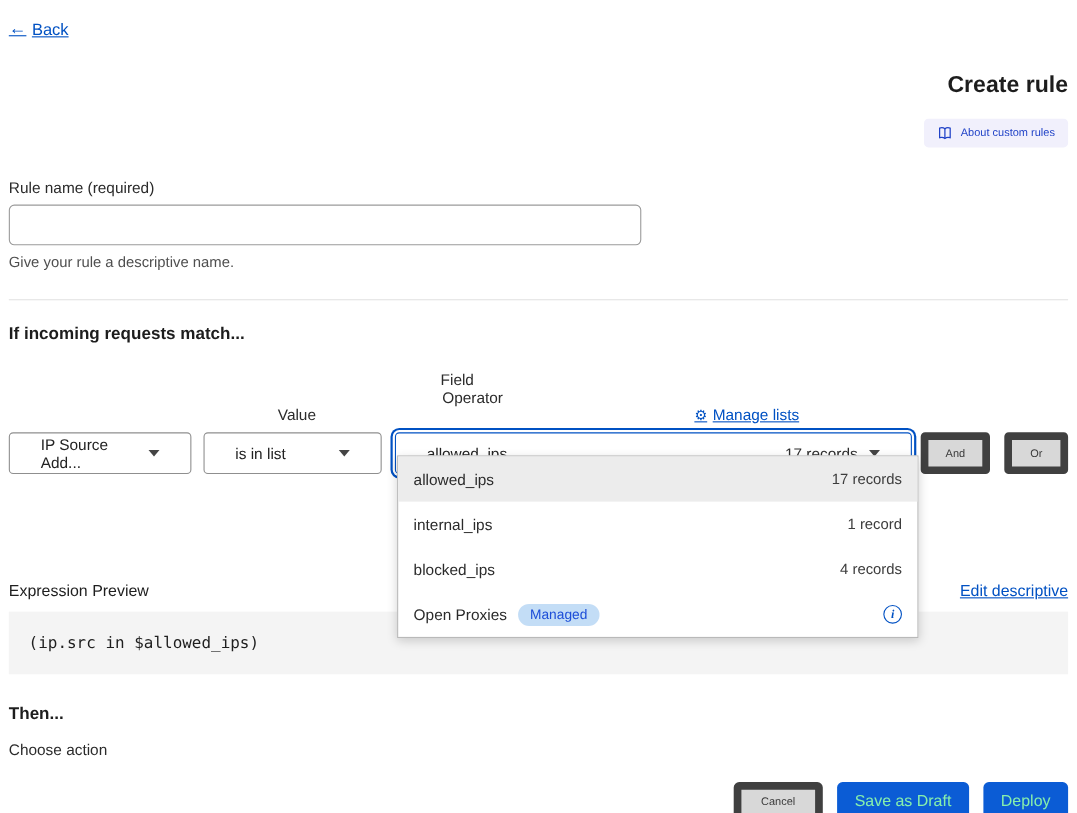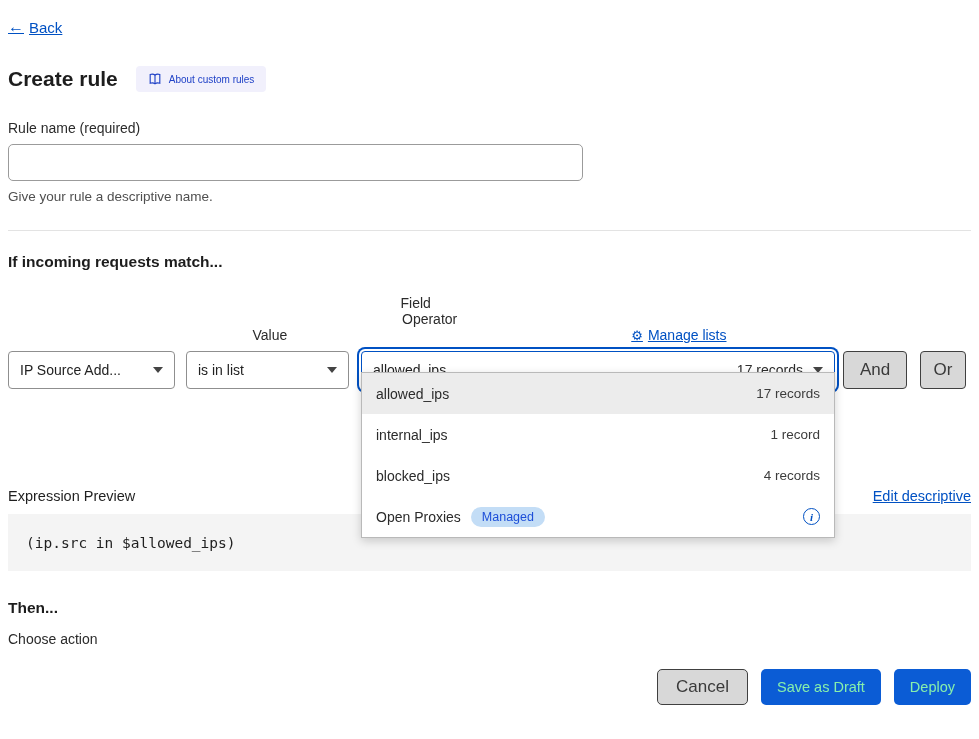--- a/index.html
+++ b/index.html
@@ -19,21 +19,21 @@
     color: #0051c3;
     text-decoration: underline;
     cursor: pointer;
   }
 
   
   .back-link { display: inline-flex; align-items: center; gap: 5px; font-size: 15px; }
   .back-arrow { text-decoration: none; font-size: 16px; }
 
   
-  .title-row { display: flex; align-items: center; gap: 18px; margin-top: 30px; }
+  .title-row { display: flex; align-items: flex-end; gap: 18px; margin-top: 30px; flex-direction: column; }
   .page-title { font-size: 21px; font-weight: 700; color: #1d1d1d; margin: 0; }
   .about-badge {
     display: inline-flex; align-items: center; gap: 7px;
     background: #f1f0fc; border-radius: 4px;
     padding: 6px 12px; font-size: 10px;
     color: #2042c7; text-decoration: none; cursor: pointer;
   }
 
   
   .form-label { display: block; margin-top: 28px; font-size: 14px; color: #2b2b2b; }
@@ -58,44 +58,44 @@
   .lbl-operator { width: 175px; }
   .lbl-value { width: 474px; display: flex; justify-content: space-between; align-items: flex-end; }
   .manage-lists { display: inline-flex; align-items: center; gap: 5px; font-size: 14px; }
   .gear-icon { font-size: 13px; text-decoration: none; }
 
   .selects-row { display: flex; align-items: center; margin-top: 8px; }
   .select {
     height: 38px; background: #ffffff;
     border: 1px solid #8f8f8f; border-radius: 4px;
     display: flex; align-items: center; justify-content: space-between;
-    padding: 0 11px; cursor: pointer; font-size: 14px; color: #222;
+    padding: 0 28px; cursor: pointer; font-size: 14px; color: #222;
   }
   .chev {
     width: 0; height: 0; flex: none;
     border-left: 5px solid transparent; border-right: 5px solid transparent;
     border-top: 6px solid #444444; margin-left: 10px;
   }
   .field-select { width: 167px; margin-right: 11px; }
   .operator-select { width: 163px; margin-right: 12px; }
   .value-select {
     width: 474px; margin-right: 8px;
     border: 1px solid #0051c3;
     box-shadow: 0 0 0 2px #ffffff, 0 0 0 4px #0051c3;
   }
   .value-right { display: flex; align-items: center; }
   .value-meta { color: #2e2e2e; margin-left: 12px; }
 
   .btn { font-family: "Liberation Sans", sans-serif; cursor: pointer; }
   .btn-gray {
-    background: #d8d8d8; border: 1px solid #404040;
-    color: #3a3a3a; border-radius: 4px; font-size: 17px;
+    background: #d8d8d8; border: 7px solid #404040;
+    color: #3a3a3a; border-radius: 4px; font-size: 10px;
   }
   .and-btn { height: 38px; width: 64px; margin-right: 13px; }
-  .or-btn { height: 38px; width: 46px; }
+  .or-btn { height: 38px; width: 58px; }
 
   
   .dropdown {
     position: absolute; top: 77px; left: 353px; width: 474px;
     background: #ffffff; border: 1px solid #b9b9b9;
     box-shadow: 0 3px 9px rgba(0,0,0,0.18);
     z-index: 5;
   }
   .dropdown-item {
     height: 41px; display: flex; align-items: center; justify-content: space-between;

